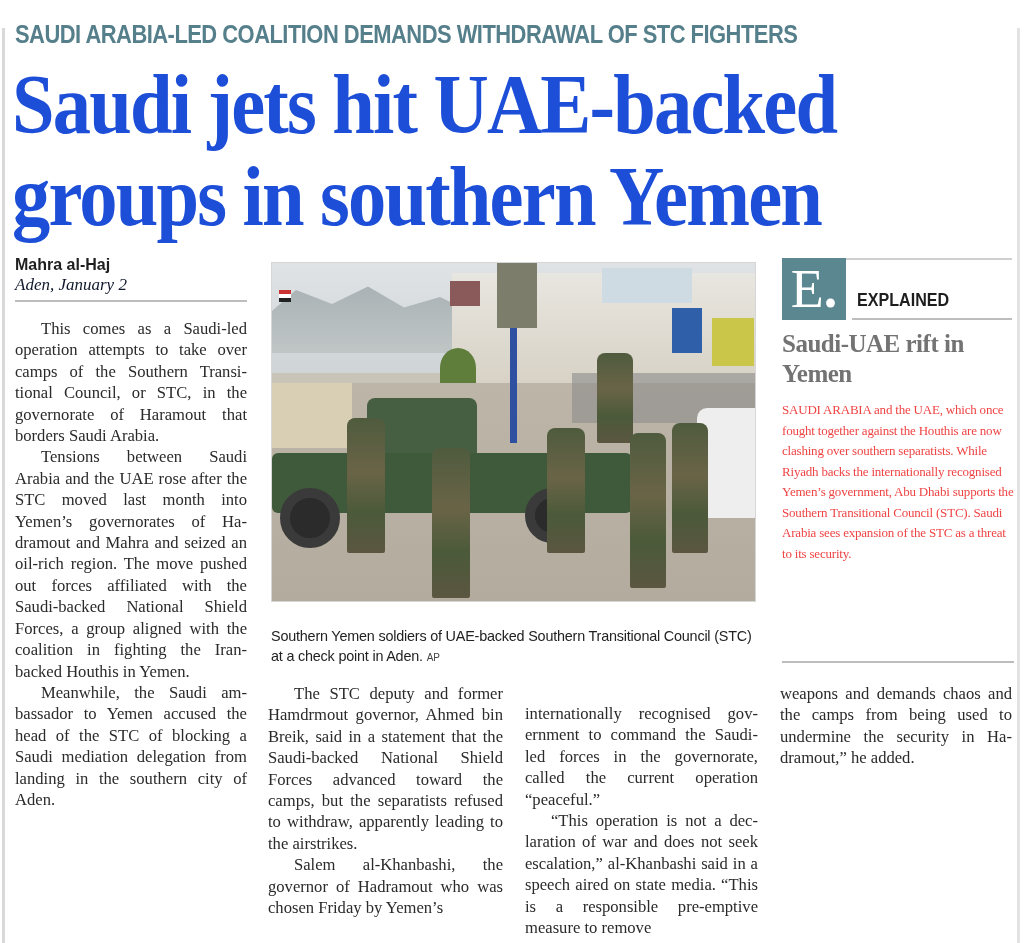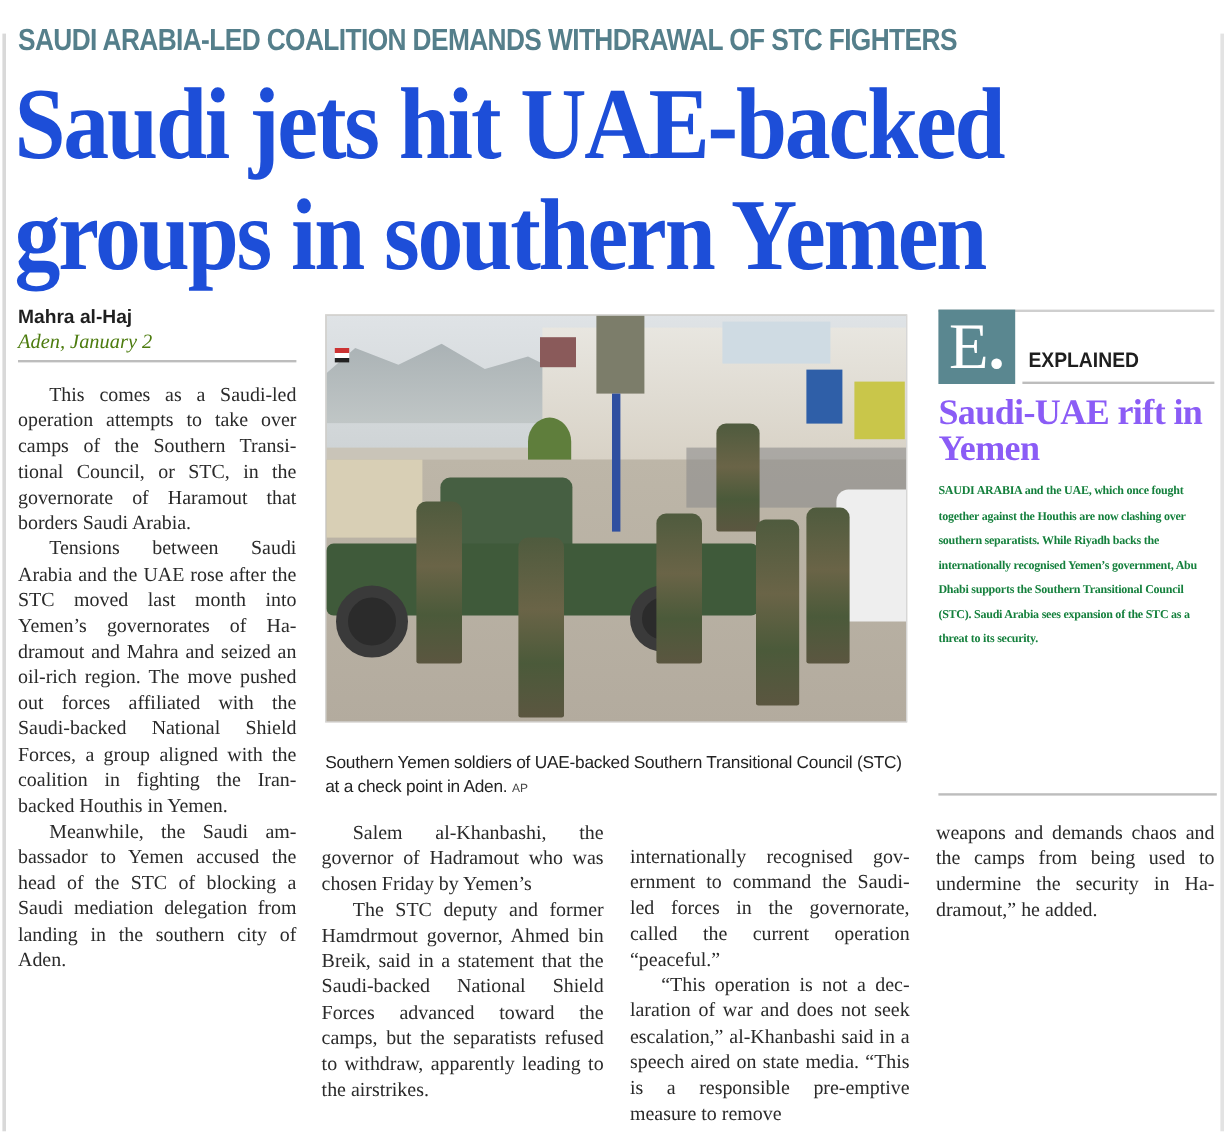--- a/index.html
+++ b/index.html
@@ -19,21 +19,21 @@
     .headline {
       position: absolute; left: 12px; top: 58px; width: 1010px;
       font-family: Liberation Serif, serif; font-weight: bold;
       font-size: 85px; line-height: 92px; color: #1d4ed8; letter-spacing: -2px;
     }
     .headline .line { display: block; white-space: nowrap; transform: scaleX(0.9); transform-origin: left top; }
 
     
     .byline { position: absolute; left: 15px; top: 256px; width: 232px; }
     .byline-name { font-family: "Liberation Sans", sans-serif; font-weight: bold; font-size: 16px; color: #1f1f1f; }
-    .byline-place { font-family: "Liberation Serif", serif; font-style: italic; font-size: 17px; color: #4d7c0f; margin-top: 1px; }
+    .byline-place { font-family: "Liberation Serif", serif; font-style: italic; font-size: 17px; color: #0f172a; margin-top: 1px; }
     .byline-rule { position: absolute; left: 15px; top: 300px; width: 232px; height: 2px; background: #bdbdbd; }
 
     .col {
       position: absolute; font-family: "Liberation Serif", serif;
       font-size: 16.6px; line-height: 21.4px; color: #2a2a2a; text-align: justify;
       hyphens: manual;
     }
     .col p { text-indent: 0; }
     .col p.indent { text-indent: 26px; }
 
@@ -90,26 +90,26 @@
     }
     .exp-logo .dot { font-weight: bold; }
     .exp-label {
       position: absolute; left: 857px; top: 290px;
       font-family: "Liberation Sans", sans-serif; font-weight: bold; font-size: 17.5px; color: #1e1e1e;
       transform: scaleX(0.92); transform-origin: left top;
     }
     .exp-rule-mid { position: absolute; left: 852px; top: 318px; width: 160px; height: 2px; background: #bdbdbd; }
     .exp-title {
       position: absolute; left: 782px; top: 329px; width: 230px;
-      font-family: "Liberation Serif", serif; font-weight: bold; font-size: 30px; line-height: 30px; color: #8b5cf6;
+      font-family: "Liberation Serif", serif; font-weight: bold; font-size: 25px; line-height: 30px; color: #737373;
       letter-spacing: -0.5px;
     }
     .exp-body {
       position: absolute; left: 782px; top: 400px; width: 232px;
-      font-family: "Liberation Serif", serif; font-weight: bold; font-size: 10px; line-height: 20.5px; color: #15803d;
+      font-family: "Liberation Serif", serif; font-weight: normal; font-size: 13px; line-height: 20.5px; color: #ef4444;
       letter-spacing: -0.2px;
     }
     .exp-rule-bottom { position: absolute; left: 782px; top: 661px; width: 232px; height: 2px; background: #bdbdbd; }
 
     .ap-sign { font-family: "Liberation Sans", sans-serif; font-weight: bold; float: right; }
   </style>
 </head>
 <body>
 
 <div class="page-edge-left"></div>
@@ -161,22 +161,22 @@
   <div class="soldier s6"></div>
   <div class="flag"></div>
 </div>
 
 <div class="caption">
   <span>Southern Yemen soldiers of UAE-backed Southern Transitional Council (STC) at a check point in Aden.</span>
   <span class="credit">AP</span>
 </div>
 
 <div class="col col2">
+  <p class="indent">The STC deputy and former Hamdrmout governor, Ahmed bin Breik, said in a statement that the Saudi-backed National Shield Forces advanced toward the camps, but the separatists refused to withdraw, appar­ently leading to the airstrikes.</p>
   <p class="indent">Salem al-Khanbashi, the governor of Hadramout who was chosen Friday by Yemen’s</p>
-  <p class="indent">The STC deputy and former Hamdrmout governor, Ahmed bin Breik, said in a statement that the Saudi-backed National Shield Forces advanced toward the camps, but the separatists refused to withdraw, appar­ently leading to the airstrikes.</p>
 </div>
 
 <div class="col col3">
   <p>internationally recognised gov­ernment to command the Saudi-led forces in the govern­orate, called the current oper­ation “peaceful.”</p>
   <p class="indent">“This operation is not a dec­laration of war and does not seek escalation,” al-Khanbashi said in a speech aired on state media. “This is a responsible pre-emp­tive measure to remove</p>
 </div>
 
 <div class="col col4">
   <p>weapons and demands chaos and the camps from being used to undermine the security in Ha­dramout,” he added.</p>
 </div>

